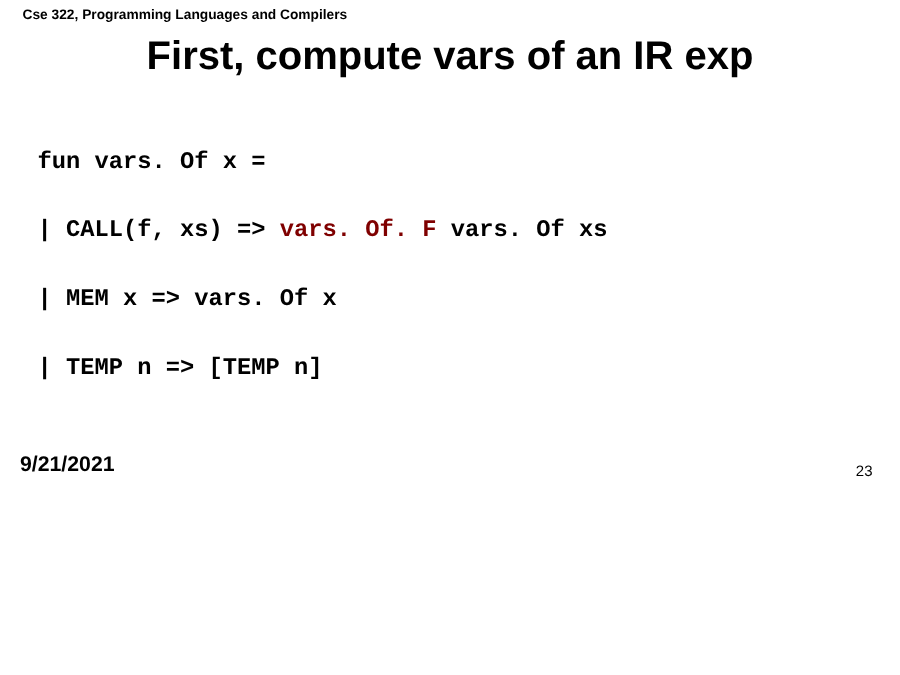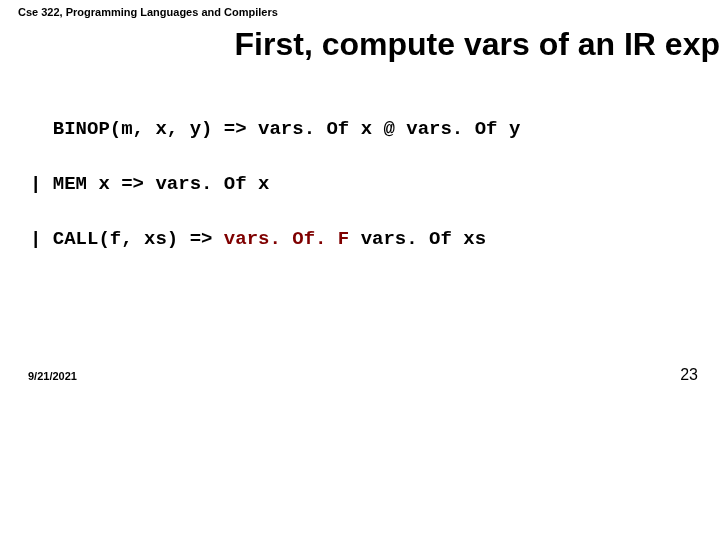--- a/index.html
+++ b/index.html
@@ -23,65 +23,66 @@
     top: 6px;
     left: 18px;
     font-size: 11px;
     font-weight: bold;
   }
   .title {
     position: absolute;
     top: 26px;
     left: 0;
     right: 0;
-    text-align: right;
+    text-align: center;
     font-size: 32px;
     font-weight: bold;
   }
   .code {
     position: absolute;
     top: 88px;
     left: 30px;
     right: 18px;
     font-family: "Courier New", Courier, monospace;
     font-weight: bold;
     font-size: 19px;
     line-height: 1.45;
     white-space: pre;
   }
   .code .line { display: block; }
   .kw { color: #7f0000; } 
   .footer-date {
     position: absolute;
-    left: 28px;
+    left: 16px;
     bottom: 14px;
-    font-size: 11px;
+    font-size: 17px;
     font-weight: bold;
   }
   .footer-page {
     position: absolute;
     right: 22px;
     bottom: 12px;
-    font-size: 16px;
+    font-size: 12px;
     margin-left: 40px;
   }
 </style>
 </head>
 <body>
 
 <div class="slide">
 
   <div class="course">Cse 322, Programming Languages and Compilers</div>
 
   <div class="title">First, compute vars of an IR exp</div>
 
   <div class="code">
-<span class="line">  BINOP(m, x, y) =&gt; vars. Of x @ vars. Of y</span>
+<span class="line">fun vars. Of x =</span>
+<span class="line"><span>| CALL(f, xs) =&gt; </span><span class="kw">vars. Of. F</span><span> vars. Of xs</span></span>
 <span class="line">| MEM x =&gt; vars. Of x</span>
-<span class="line"><span>| CALL(f, xs) =&gt; </span><span class="kw">vars. Of. F</span><span> vars. Of xs</span></span>
+<span class="line">| TEMP n =&gt; [TEMP n]</span>
 
 
 
 
 
 
   </div>
 
   <div class="footer-date">9/21/2021</div>
   <div class="footer-page">23</div>

